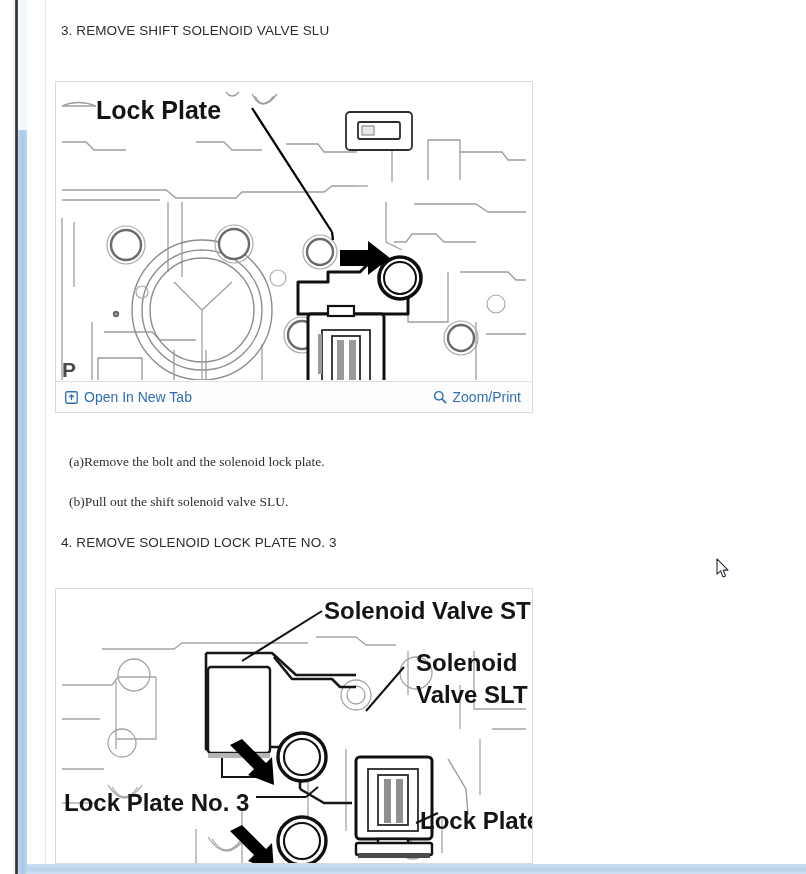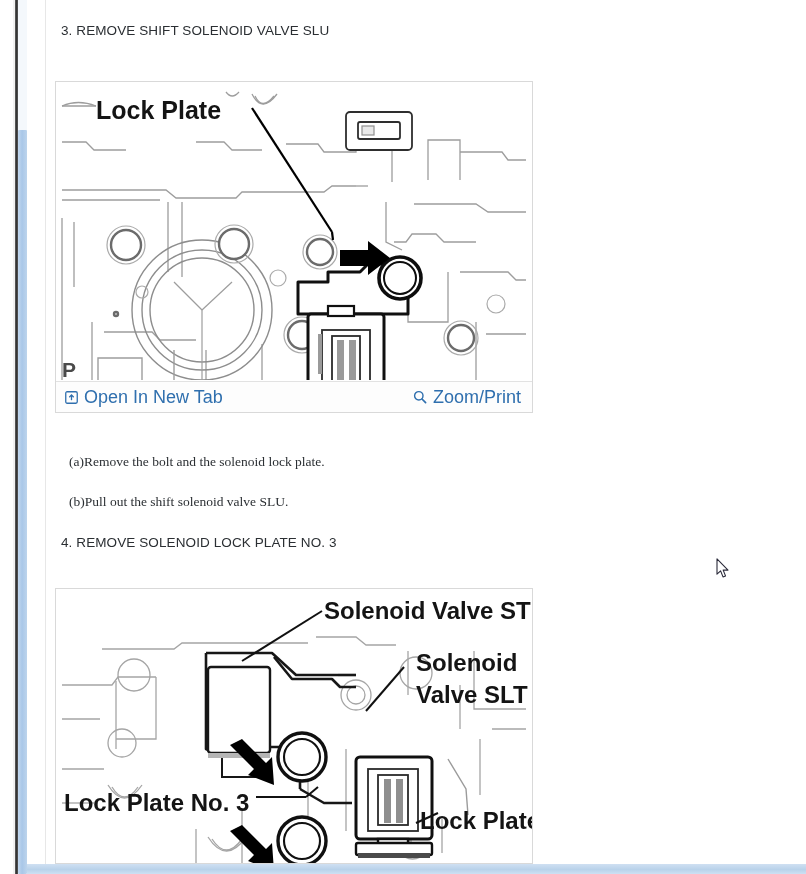--- a/index.html
+++ b/index.html
@@ -125,21 +125,21 @@
     display: flex;
     align-items: center;
     justify-content: space-between;
     padding: 0 11px 0 9px;
   }
   .tool-link {
     display: flex;
     align-items: center;
     gap: 6px;
     color: #2f6fae;
-    font-size: 18px;
+    font-size: 14px;
     text-decoration: none;
     cursor: pointer;
     white-space: nowrap;
   }
   .tool-link .glyph {
     display: inline-block;
     line-height: 0;
     color: #2f6fae;
   }
 

